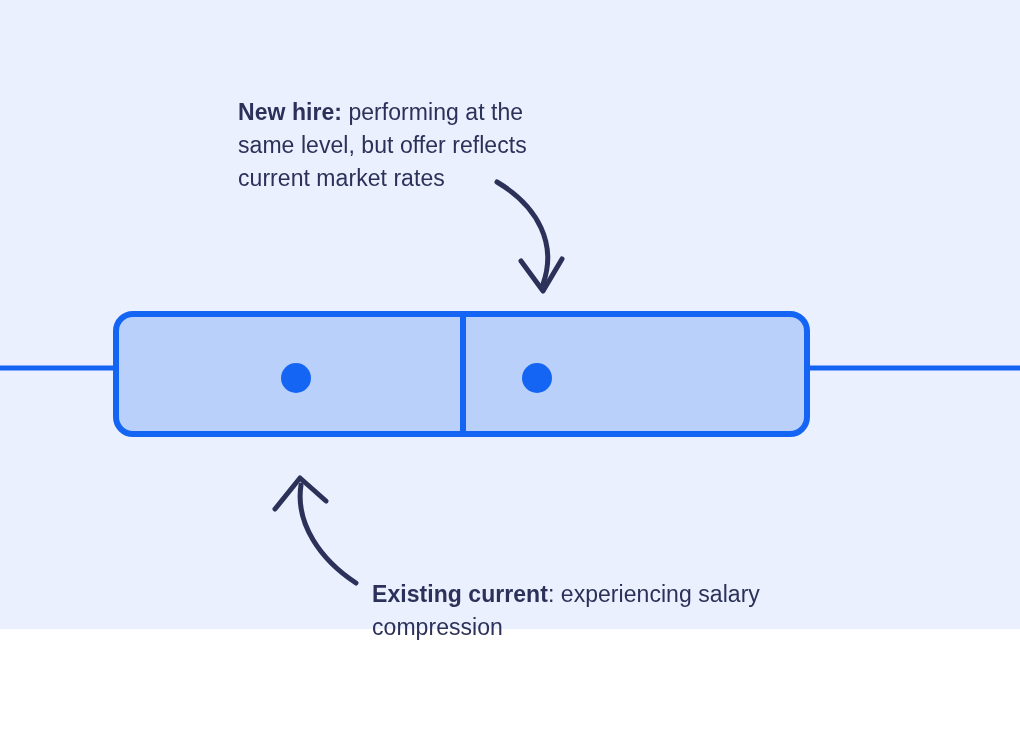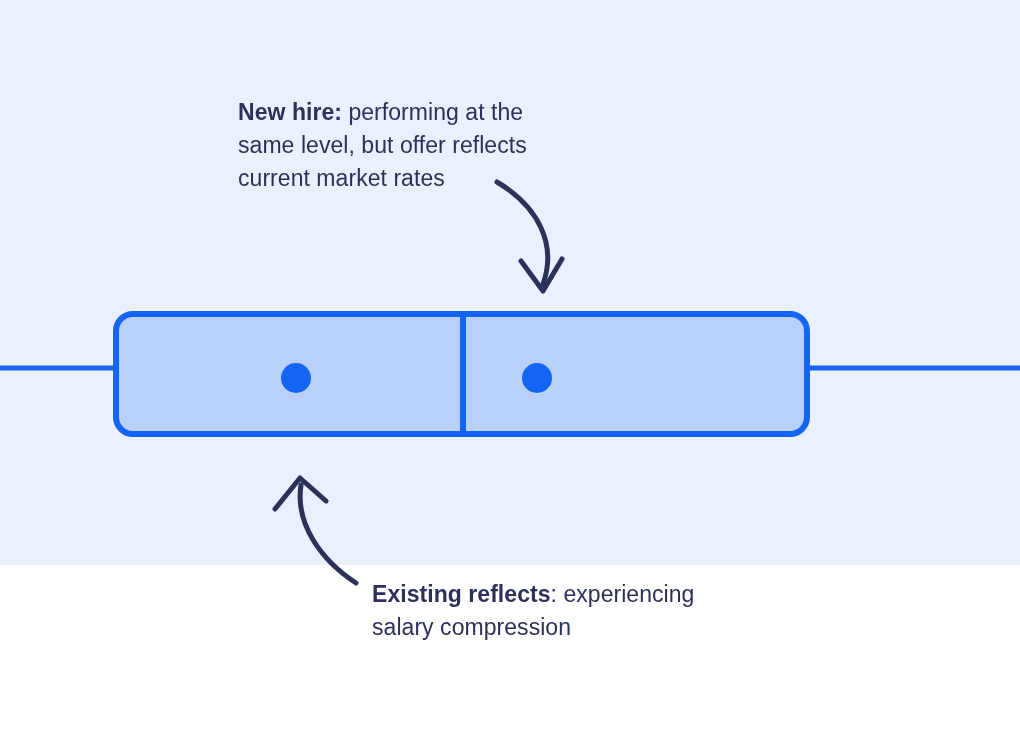--- a/index.html
+++ b/index.html
@@ -8,21 +8,21 @@
   }
   body {
     width: 1020px;
     height: 734px;
     overflow: hidden;
     font-family: "Liberation Sans", "DejaVu Sans", sans-serif;
   }
   .canvas {
     position: relative;
     width: 1020px;
-    height: 565px;
+    height: 629px;
     background: #eaf0fd;
   }
   .layer {
     position: absolute;
     left: 0;
     top: 0;
     width: 1020px;
     height: 734px;
   }
   .annotation {
@@ -69,15 +69,15 @@
     </g>
 
     <g fill="none" stroke="#2b3158" stroke-width="5" stroke-linecap="round" stroke-linejoin="round">
       <path d="M 356 583 C 321 560 295 524 301 485"></path>
       <path d="M 275 509 L 300 478 L 326 501"></path>
     </g>
   </svg>
 
   <div class="annotation" id="annotation-new-hire"><span class="lead">New hire:</span><span> performing at the same level, but offer reflects current market rates</span></div>
 
-  <div class="annotation" id="annotation-existing-employee"><span class="lead">Existing reflects</span><span>: experiencing salary compression</span></div>
+  <div class="annotation" id="annotation-existing-employee"><span class="lead">Existing current</span><span>: experiencing salary compression</span></div>
 
 </div>
 
 </body></html>

